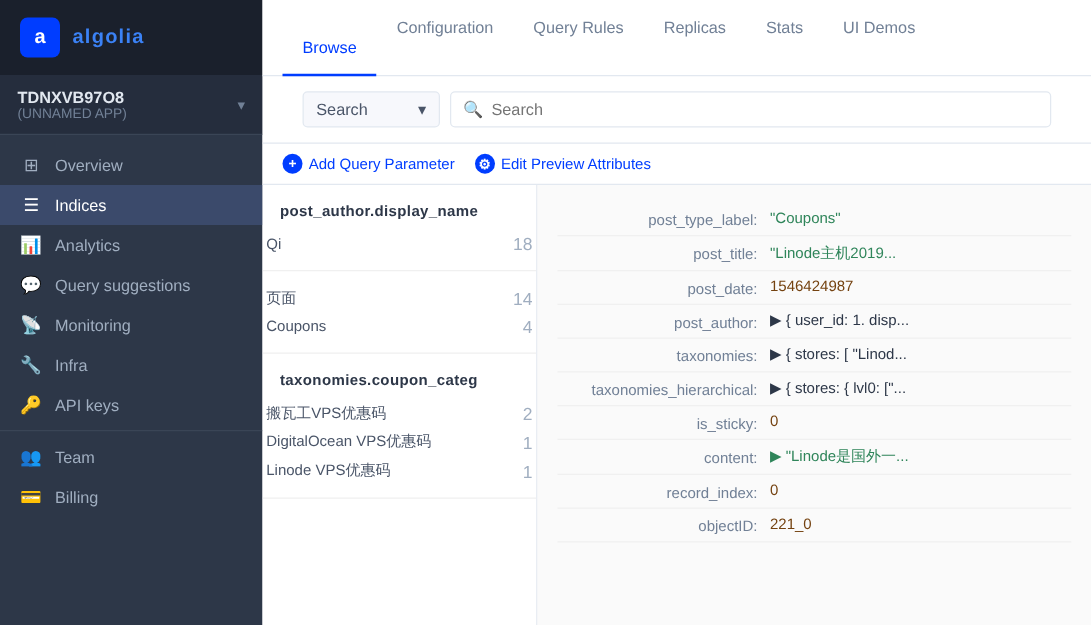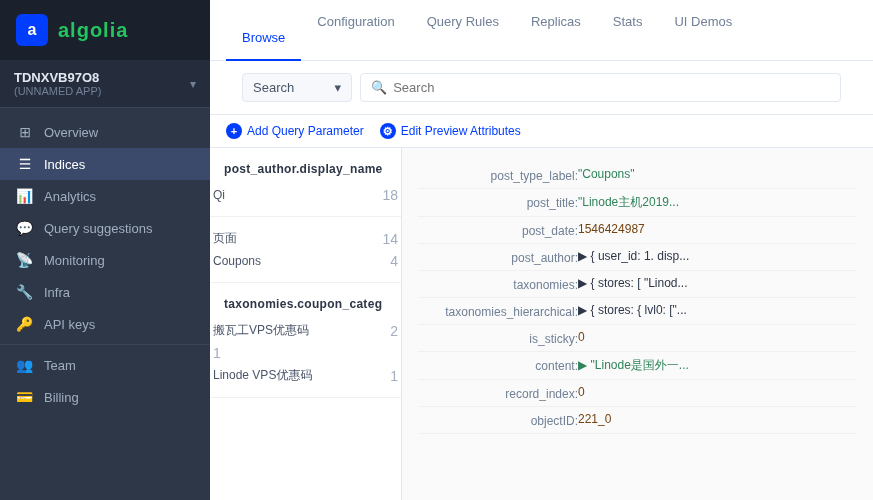--- a/index.html
+++ b/index.html
@@ -29,22 +29,22 @@
       border-radius: 6px;
       display: flex;
       align-items: center;
       justify-content: center;
       color: white;
       font-weight: bold;
       font-size: 16px;
       flex-shrink: 0;
     }
     #app-name {
-      color: #22c55e;
-      font-size: 20px;
+      color: #3b82f6;
+      font-size: 16px;
       font-weight: 700;
       letter-spacing: 1px;
     }
     #account-section {
       padding: 10px 14px;
       display: flex;
       align-items: center;
       justify-content: space-between;
       background: #252d3d;
       border-bottom: 1px solid #3a4556;
@@ -171,21 +171,21 @@
 
     
     #content-area {
       display: flex;
       flex: 1;
       overflow: hidden;
     }
 
     
     #facets-panel {
-      width: 192px;
+      width: 220px;
       border-right: 1px solid #e2e8f0;
       overflow-y: auto;
       padding: 0;
     }
     .facet-group { padding: 10px 0; border-bottom: 1px solid #f0f0f0; }
     .facet-title {
       font-size: 12px;
       font-weight: 600;
       color: #2d3748;
       padding: 4px 14px 8px;
@@ -210,20 +210,21 @@
       flex: 1;
       overflow-y: auto;
       padding: 14px 16px;
       background: #fafafa;
     }
     .detail-row {
       display: flex;
       padding: 5px 0;
       border-bottom: 1px solid #f0f0f0;
       align-items: flex-start;
+      gap: 10px;
     }
     .detail-key {
       color: #718096;
       font-size: 12px;
       min-width: 160px;
       text-align: right;
       padding-top: 2px;
       flex-shrink: 0;
     }
     .detail-value {
@@ -343,20 +344,21 @@
             <span class="facet-count">4</span>
           </div>
         </div>
         <div class="facet-group">
           <div class="facet-title">taxonomies.coupon_categ</div>
           <div class="facet-item">
             <span>搬瓦工VPS优惠码</span>
             <span class="facet-count">2</span>
           </div>
           <div class="facet-item">
+            <span>DigitalOcean VPS优惠码</span>
             <span class="facet-count">1</span>
           </div>
           <div class="facet-item">
             <span>Linode VPS优惠码</span>
             <span class="facet-count">1</span>
           </div>
         </div>
       </div>
     <div id="detail-panel">
     <div class="detail-row">

